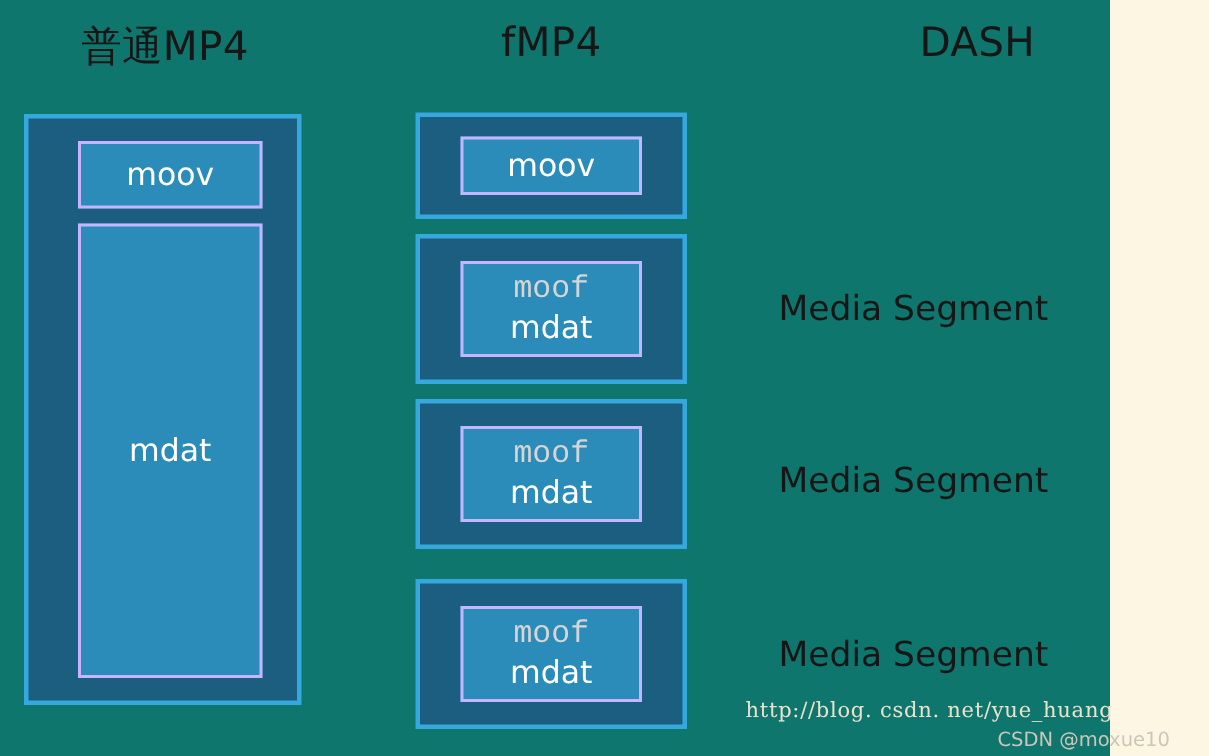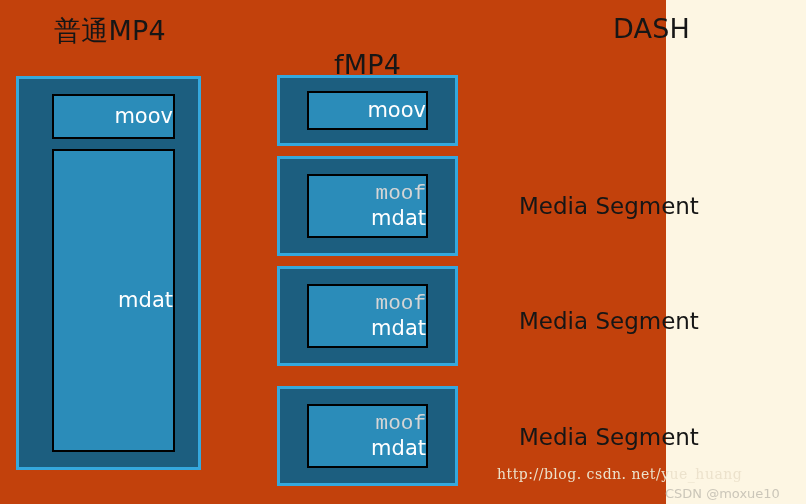--- a/index.html
+++ b/index.html
@@ -8,52 +8,52 @@
   }
   body {
     width: 806px;
     height: 504px;
     background: #fdf6e3;
     font-family: "DejaVu Sans", "Liberation Sans", sans-serif;
     overflow: hidden;
   }
   #stage {
     position: relative;
-    width: 666px;
+    width: 740px;
     height: 504px;
-    background: #c2410c;
+    background: #0f766e;
   }
 
   
   .col-title {
     position: absolute;
     font-size: 27px;
     color: #161616;
     font-weight: 400;
     white-space: nowrap;
     letter-spacing: 0.2px;
   }
   #title-mp4   { left: 0;   top: 13px; width: 220px; text-align: center; }
-  #title-fmp4  { left: 280px; top: 13px; width: 175px; text-align: center; margin-top: 36px; }
+  #title-fmp4  { left: 280px; top: 13px; width: 175px; text-align: center; }
   #title-dash  { left: 510px; top: 13px; width: 180px; text-align: right; }
 
   
   .outer-box {
     position: absolute;
     background: #1c5e7f;
     border: 3px solid #35a8dd;
     box-sizing: border-box;
   }
   .inner-box {
     position: absolute;
     background: #2b8cb9;
-    border: 2px solid #000000;
+    border: 2px solid #c4b5fd;
     box-sizing: border-box;
     display: flex;
-    align-items: flex-end;
+    align-items: center;
     justify-content: center;
     flex-direction: column;
     line-height: 1.16;
   }
   .inner-label {
     font-size: 21px;
     color: #ffffff;
     text-align: center;
     white-space: nowrap;
   }

